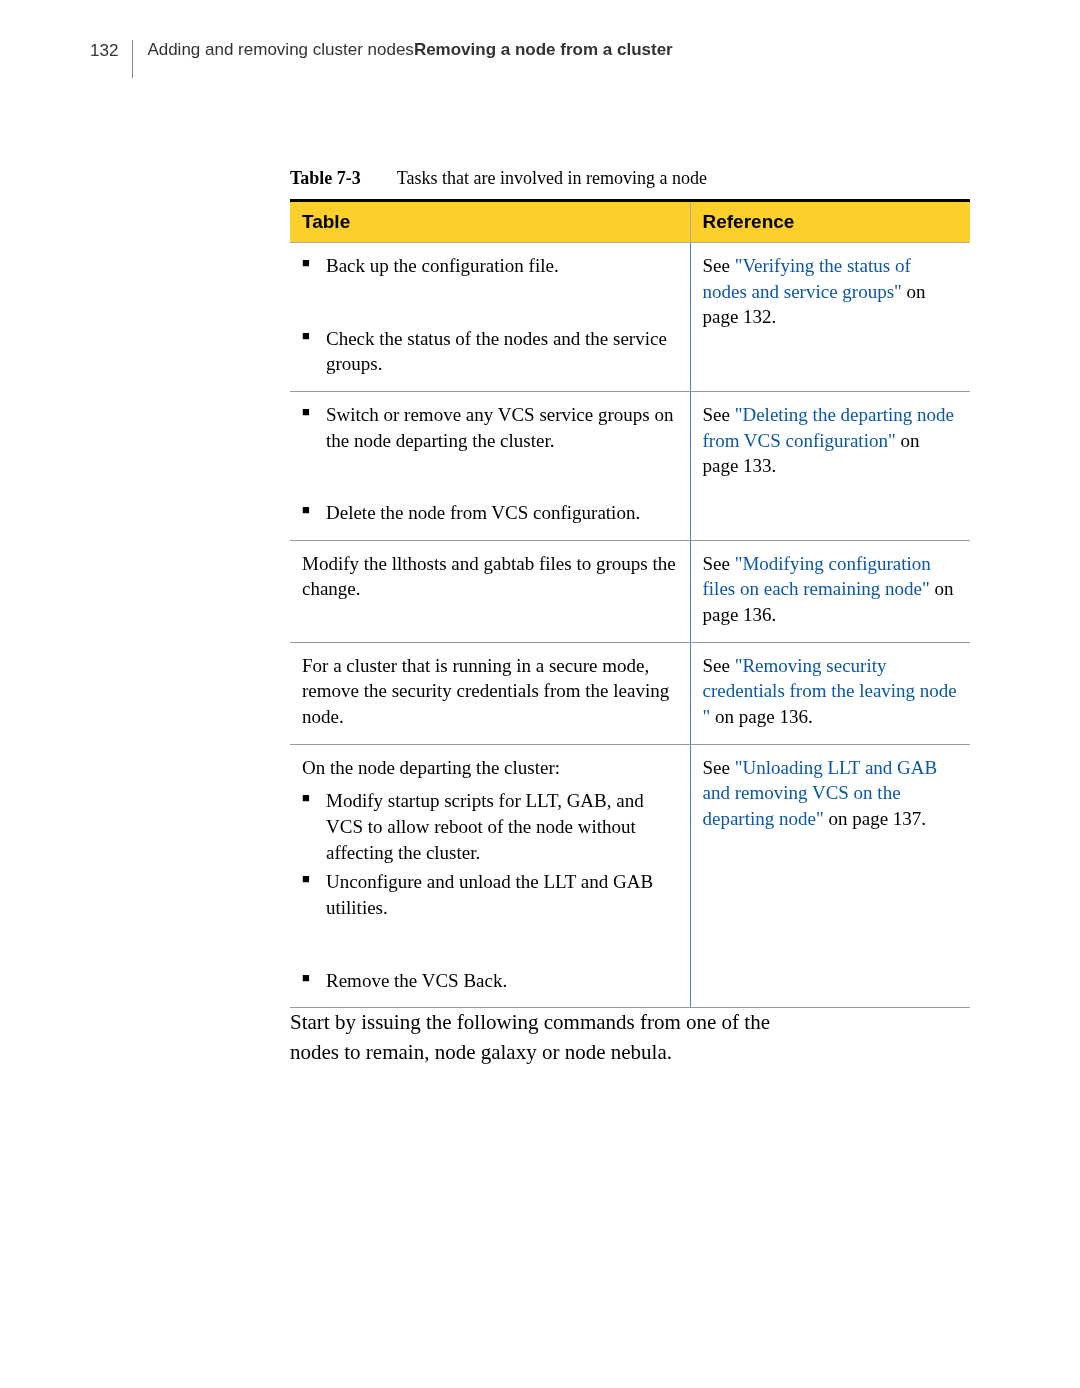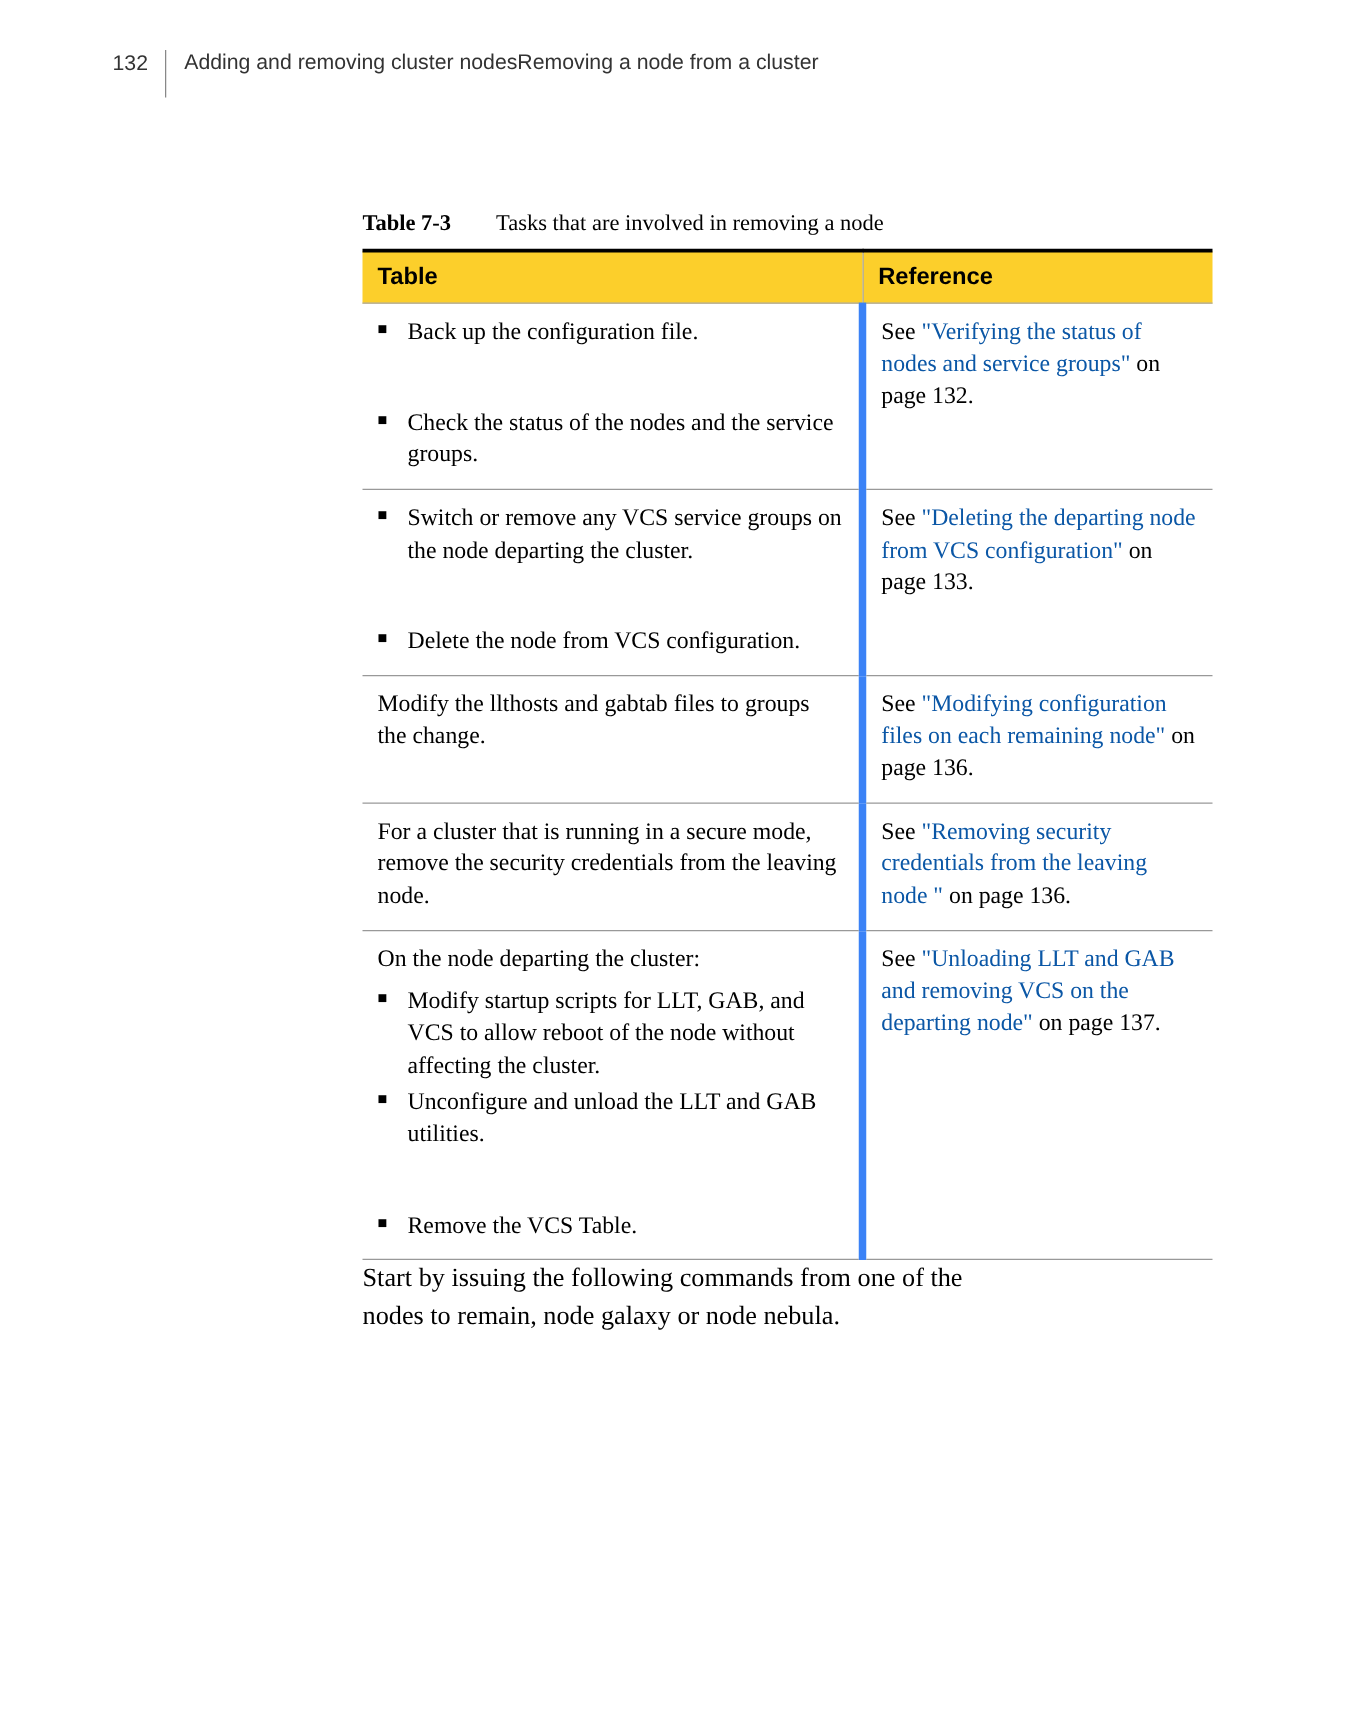--- a/index.html
+++ b/index.html
@@ -34,21 +34,21 @@
   }
   .header-text { display: flex; flex-direction: row; }
   .chapter-title {
     font-size: 17px;
     font-family: Arial, Helvetica, sans-serif;
     color: #333;
   }
   .section-title {
     font-size: 17px;
     font-family: Arial, Helvetica, sans-serif;
-    font-weight: normal;
+    font-weight: bold;
     color: #333;
   }
   .table-caption {
     margin-left: 200px;
     font-family: Liberation Serif, serif;
     font-size: 18px;
     margin-bottom: 10px;
   }
   .table-caption b { font-weight: bold; }
   table {
@@ -68,21 +68,21 @@
     border-bottom: 1px solid #aaa;
   }
   th.col-task { width: 400px; border-right: 1px solid #aaa; }
   td {
     vertical-align: top;
     padding: 10px 12px 14px 12px;
     border-bottom: 1px solid #999;
     font-size: 19px;
     line-height: 1.35;
   }
-  td.task-cell { width: 400px; border-right: 6px solid #3b82f6; }
+  td.task-cell { width: 400px; border-right: 1px solid #3b82f6; }
   .link { color: #0b57a6; }
   ul.bullets { list-style: none; padding-left: 0; }
   ul.bullets li {
     position: relative;
     padding-left: 24px;
     margin-bottom: 4px;
   }
   ul.bullets li:last-child { margin-bottom: 0; margin-top: 47px; }
   ul.bullets li::before {
     content: "■";
@@ -166,21 +166,21 @@
         <td>
           <span>See </span><span class="link">"Removing security credentials from the leaving node "</span><span> on page 136.</span>
         </td>
       </tr>
       <tr>
         <td class="task-cell">
           <div class="lead-line">On the node departing the cluster:</div>
           <ul class="bullets">
             <li>Modify startup scripts for LLT, GAB, and VCS to allow reboot of the node without affecting the cluster.</li>
             <li>Unconfigure and unload the LLT and GAB utilities.</li>
-            <li>Remove the VCS Table.</li>
+            <li>Remove the VCS Back.</li>
           </ul>
         </td>
         <td>
           <span>See </span><span class="link">"Unloading LLT and GAB and removing VCS on the departing node"</span><span> on page 137.</span>
         </td>
       </tr>
     </tbody>
   </table>
 
   <p class="body-para">Start by issuing the following commands from one of the nodes to remain, node galaxy or node nebula.</p>

